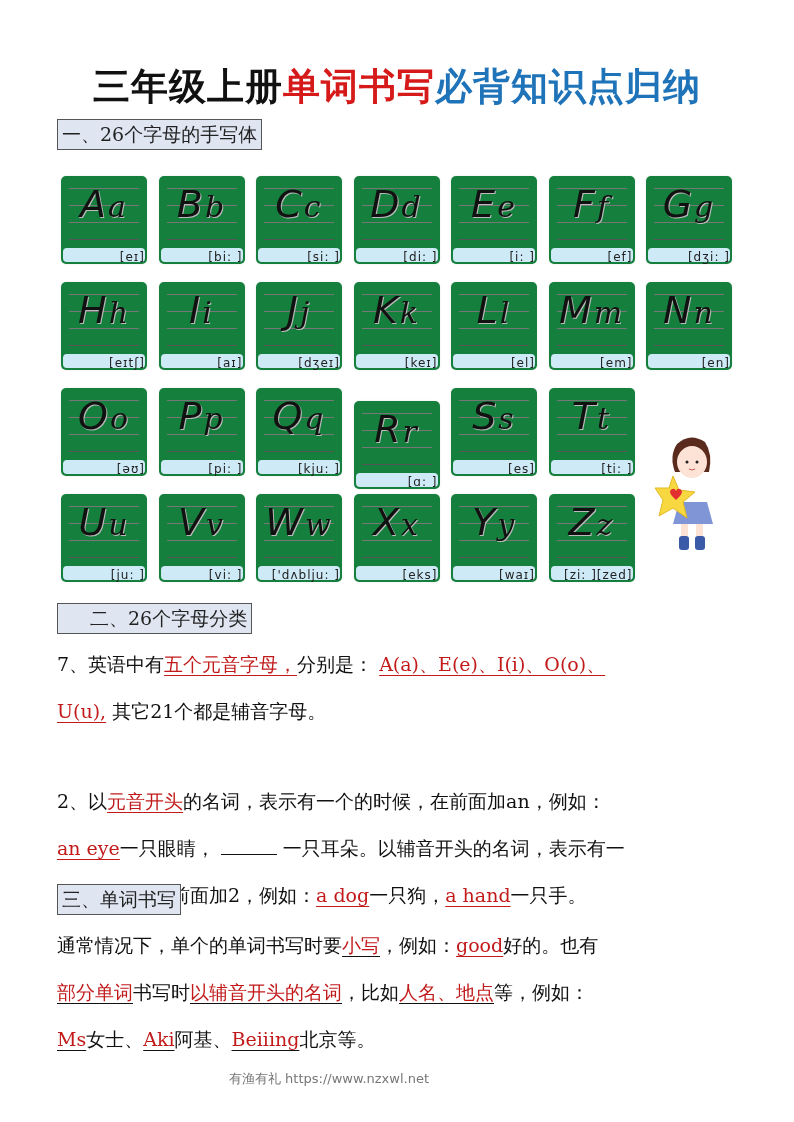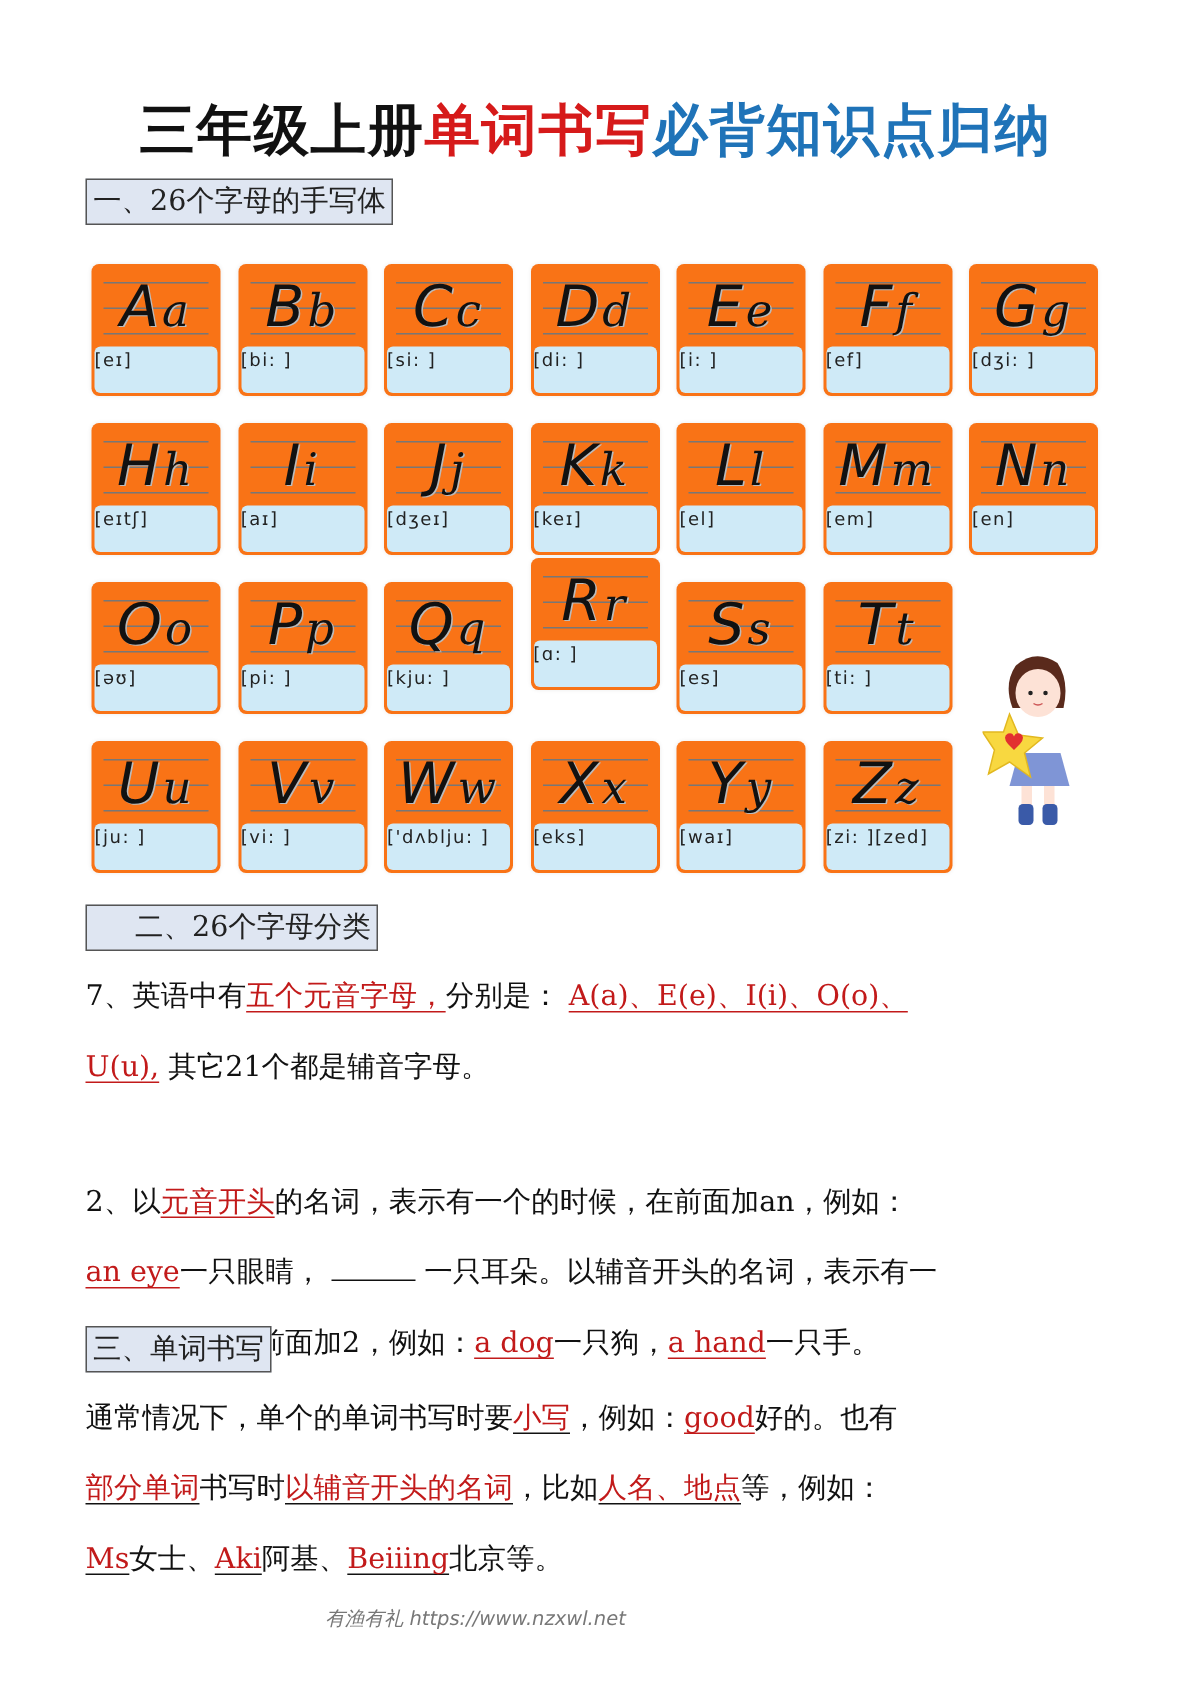--- a/index.html
+++ b/index.html
@@ -6,43 +6,43 @@
   body { width: 794px; height: 1122px; position: relative; overflow: hidden;
          font-family: "DejaVu Serif", "Liberation Serif", serif; color: #111; }
   .title { position: absolute; top: 62px; left: 0; width: 794px; text-align: center;
            font-family: "DejaVu Sans", sans-serif; font-weight: bold; font-size: 37px; letter-spacing: 1px; }
   .title .t1 { color: #111; }
   .title .t2 { color: #d61a1a; }
   .title .t3 { color: #1f73b8; }
   .section-head { position: absolute; left: 57px; background: #dfe6f2; border: 1px solid #555;
                   font-size: 19px; padding: 1px 4px 2px 4px; line-height: 26px; color: #222; }
   .grid { position: absolute; left: 61px; top: 176px; width: 700px; }
-  .card { position: absolute; width: 86px; height: 88px; background: #f97316; border-radius: 5px;
+  .card { position: absolute; width: 86px; height: 88px; background: #15803d; border-radius: 5px;
           box-shadow: 0 0 3px rgba(0,0,0,0.08); }
   .card .lines { position: absolute; left: 8px; right: 8px; top: 10px; height: 52px; }
   .card .lines i { position: absolute; left: 0; right: 0; height: 1px; background: #777; }
   .card .lines i:nth-child(1){ top: 2px; }
   .card .lines i:nth-child(2){ top: 19px; }
   .card .lines i:nth-child(3){ top: 36px; }
   .card .lines i:nth-child(4){ top: 53px; background:#555; }
   .card .glyph { position: absolute; left: 0; right: 0; top: 6px; text-align: center;
                  font-family: "DejaVu Sans", sans-serif; font-style: italic; font-size: 38px; color: #111;
                  letter-spacing: 2px; line-height: 44px; text-shadow: 1px 1px 0 #bbb; }
   .card .glyph .lc { font-size: 30px; font-family: "DejaVu Serif", serif; }
-  .card .ipa { position: absolute; left: 2px; right: 2px; bottom: 2px; height: 31px; background: #cfeaf7;
-               border-radius: 4px; text-align: left; font-family: "DejaVu Sans", sans-serif;
+  .card .ipa { position: absolute; left: 2px; right: 2px; bottom: 2px; height: 14px; background: #cfeaf7;
+               border-radius: 4px; text-align: right; font-family: "DejaVu Sans", sans-serif;
                font-size: 12px; line-height: 19px; color: #222; letter-spacing: 1px; }
   .girl { position: absolute; left: 655px; top: 432px; width: 70px; height: 122px; }
   .para { position: absolute; left: 57px; width: 690px; font-size: 19px; line-height: 47px; color: #111; }
   .red { color: #c21a1a; }
   .ul { text-decoration: underline; text-underline-offset: 4px; text-decoration-thickness: 1px; text-align: center; }
   .ul-black { text-decoration: underline; text-decoration-color: #111; text-underline-offset: 4px; }
   .blank { display: inline-block; width: 56px; border-bottom: 1px solid #111; height: 18px; vertical-align: baseline; margin: 0 6px; }
-  .footer { position: absolute; top: 1070px; left: 0; width: 634px; text-align: center;
-            font-family: "DejaVu Sans", sans-serif; font-size: 13px; color: #777; font-style: italic; }
+  .footer { position: absolute; top: 1070px; left: 12px; width: 634px; text-align: center;
+            font-family: "DejaVu Sans", sans-serif; font-size: 13px; color: #777; }
 </style>
 </head>
 <body>
 
 <div class="title">
   <span class="t1">三年级上册</span><span class="t2">单词书写</span><span class="t3">必背知识点归纳</span>
 </div>
 
 <div class="section-head" style="top:119px;">一、26个字母的手写体</div>
 
@@ -210,21 +210,21 @@
     <div class="card" style="left: 195px; top: 212px;">
       <div class="lines">
         <i></i>
         <i></i>
         <i></i>
         <i></i>
       </div>
       <div class="glyph"><span>Q</span><span class="lc">q</span></div>
       <div class="ipa">[kju: ]</div>
     </div>
-    <div class="card" style="left: 292.5px; top: 196px;">
+    <div class="card" style="left: 292.5px; top: 225px;">
       <div class="lines">
         <i></i>
         <i></i>
         <i></i>
         <i></i>
       </div>
       <div class="glyph"><span>R</span><span class="lc">r</span></div>
       <div class="ipa">[ɑ: ]</div>
     </div>
     <div class="card" style="left: 390px; top: 212px;">

